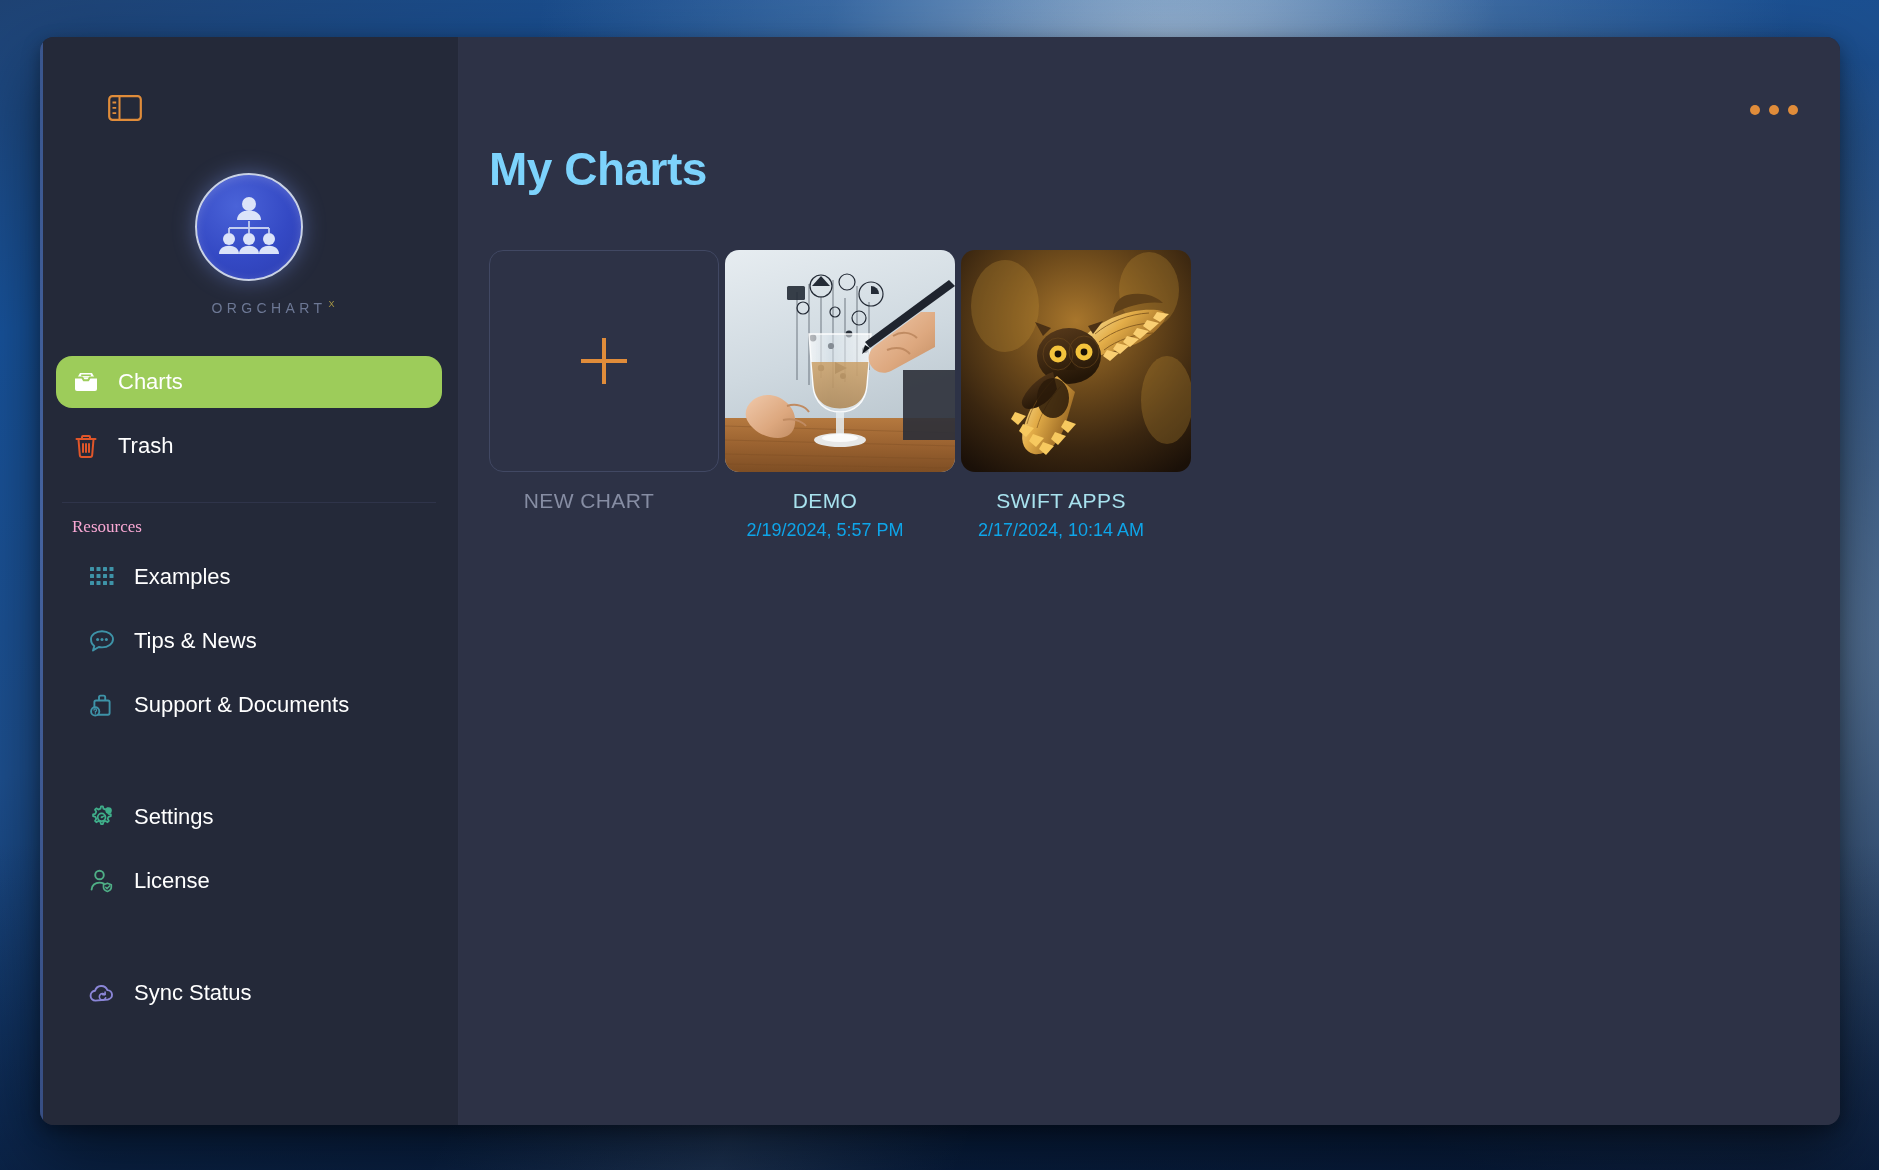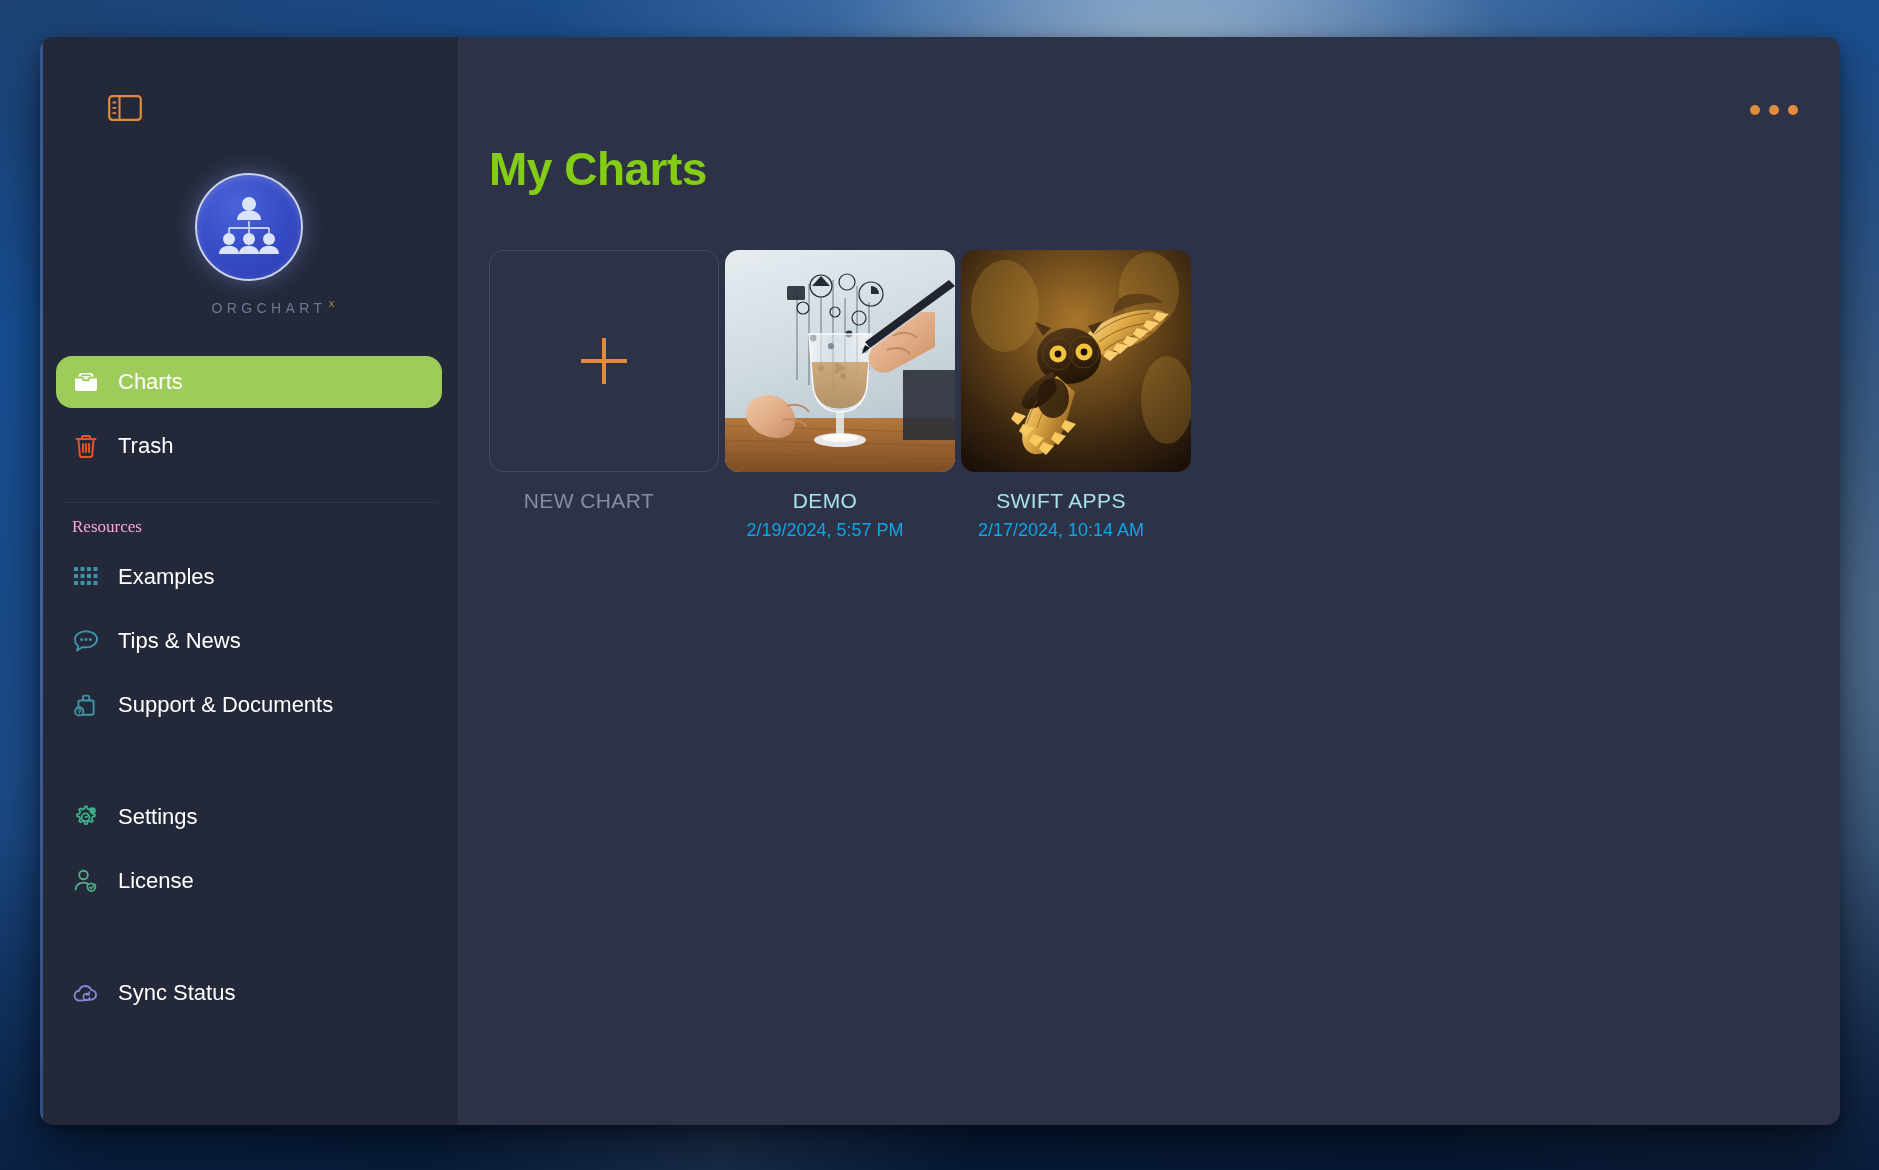--- a/index.html
+++ b/index.html
@@ -145,21 +145,21 @@
   }
 
   .section-label {
     color: #f9a8d4;
     font-family: "Liberation Serif", serif;
     font-size: 17px;
     padding: 0 32px;
     margin-bottom: 14px;
   }
 
-  .nav-group { padding: 0 16px; }
+  .nav-group { padding: 0 32px; }
 
   .spacer-sm { height: 48px; }
 
   
   .main {
     flex: 1 1 auto;
     background: #2d3246;
     position: relative;
     padding: 0;
     overflow: hidden;
@@ -176,21 +176,21 @@
     display: block;
     width: 10px; height: 10px;
     border-radius: 50%;
     background: #e08c3a;
   }
 
   .page-title {
     margin: 105px 0 0 30px;
     font-size: 46px;
     font-weight: bold;
-    color: #84cc16;
+    color: #7dd3fc;
     letter-spacing: -0.5px;
   }
 
   .cards {
     display: flex;
     gap: 36px;
     margin: 54px 0 0 30px;
   }
   .card {
     width: 200px;

